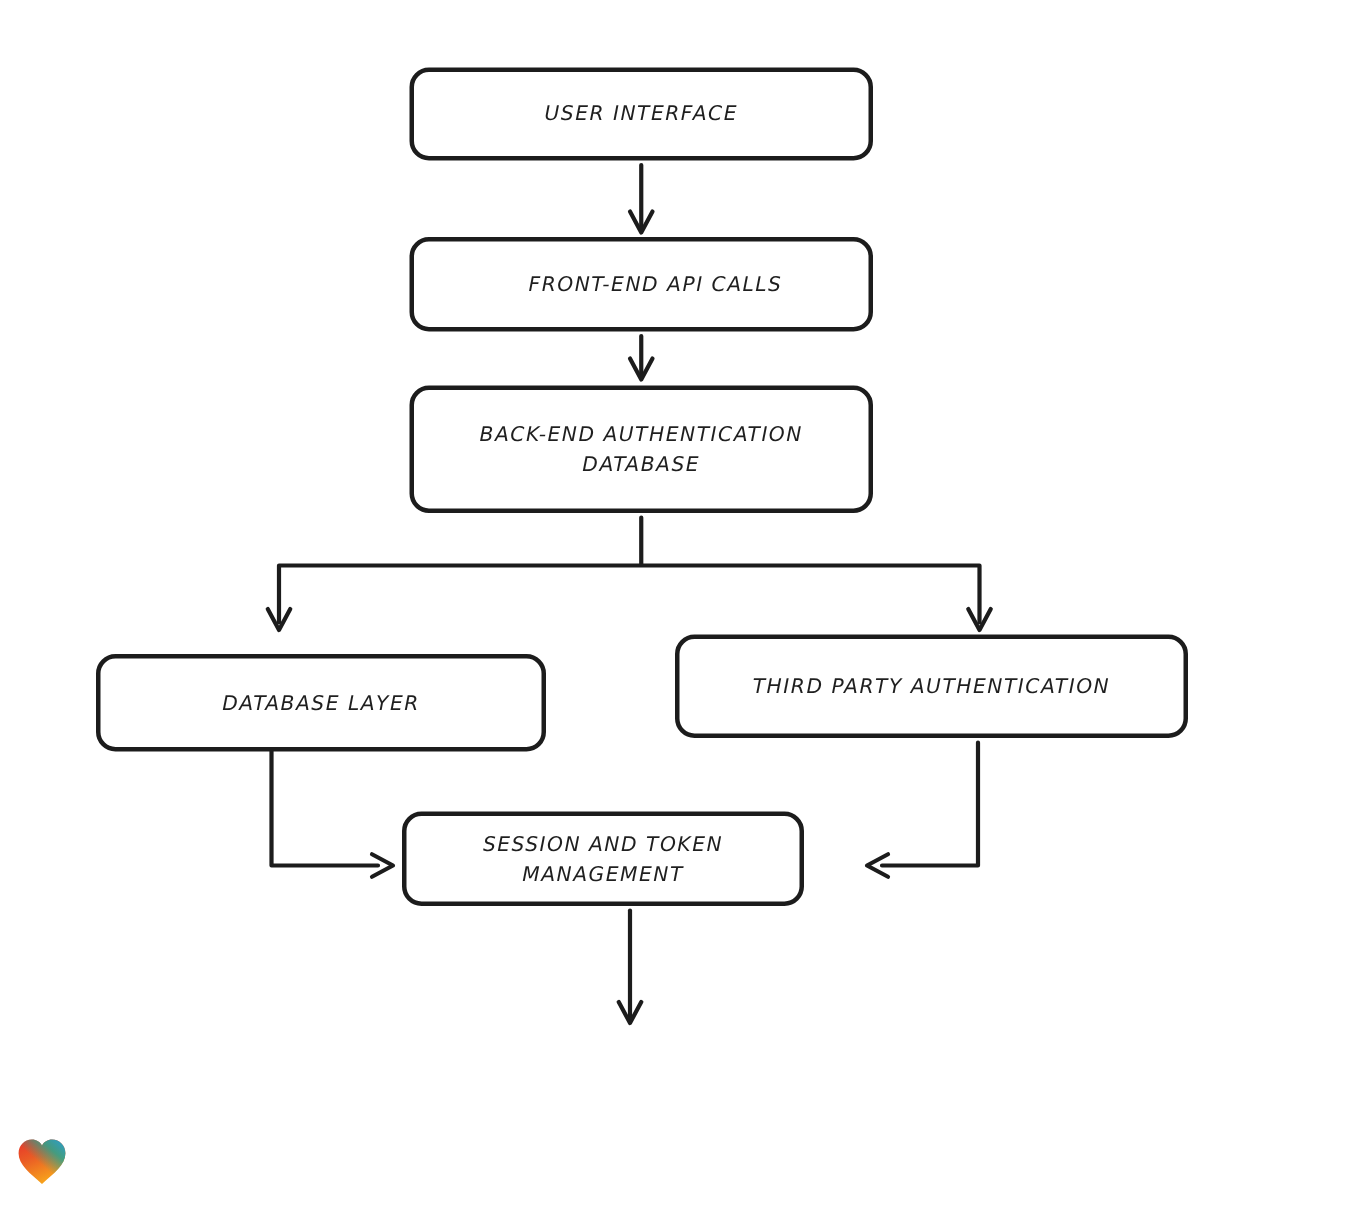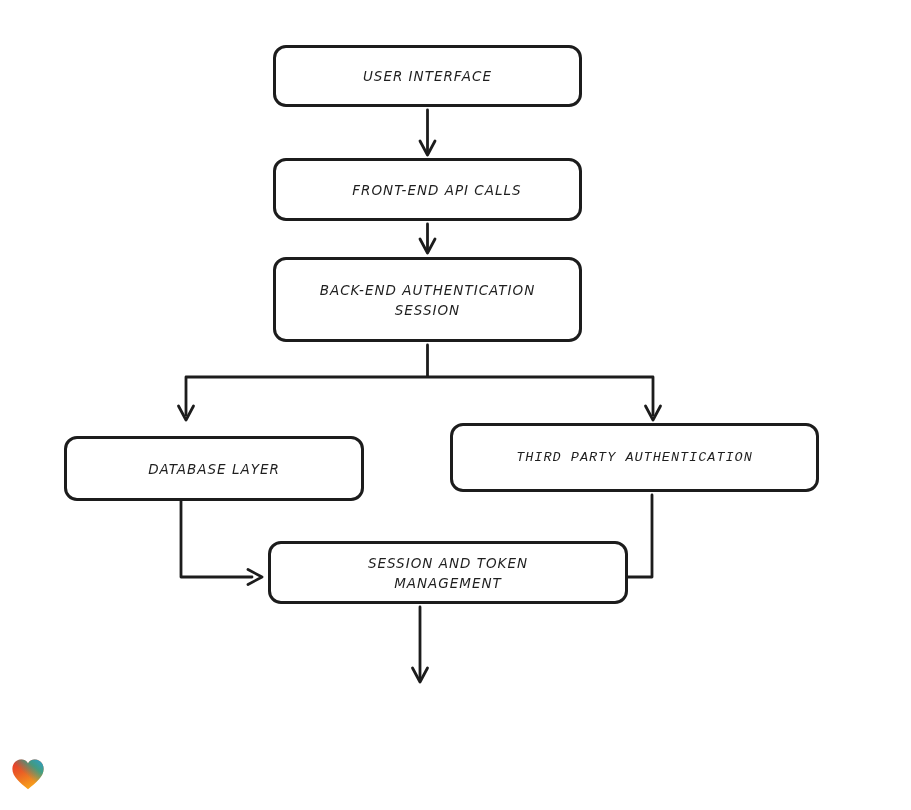--- a/index.html
+++ b/index.html
@@ -38,22 +38,22 @@
     line-height: 20px;
     letter-spacing: 1px;
     color: #1f1f1f;
     white-space: pre-line;
     z-index: 2;
   }
   .node-user-interface            { left: 273px; top: 45px;  width: 309px; height: 62px; }
   .node-front-end-api-calls       { left: 273px; top: 158px; width: 309px; height: 63px; padding-left: 19px; }
   .node-back-end-auth-service     { left: 273px; top: 257px; width: 309px; height: 85px; }
   .node-database-layer            { left: 64px;  top: 436px; width: 300px; height: 65px; }
-  .node-third-party-auth          { left: 450px; top: 423px; width: 369px; height: 69px; font-family: Liberation Mono, monospace; }
-  .node-session-token-management  { left: 268px; top: 541px; width: 360px; height: 63px; }
+  .node-third-party-auth          { left: 450px; top: 423px; width: 342px; height: 69px; }
+  .node-session-token-management  { left: 268px; top: 541px; width: 268px; height: 63px; }
   .node-security-measures         { left: 270px; top: 686px; width: 305px; height: 63px; }
   .logo {
     position: absolute;
     left: 9px;
     top: 756px;
     width: 38px;
     height: 38px;
     z-index: 3;
     cursor: pointer;
   }
@@ -95,21 +95,21 @@
       <path d="M420 607 V678"></path>
       <path d="M412.5 668 L420 682 L427.5 668"></path>
     </g>
   </svg>
 
   <div class="node node-user-interface">USER INTERFACE</div>
 
   <div class="node node-front-end-api-calls">FRONT-END API CALLS</div>
 
   <div class="node node-back-end-auth-service">BACK-END AUTHENTICATION
-SESSION</div>
+DATABASE</div>
 
   <div class="node node-database-layer">DATABASE LAYER</div>
 
   <div class="node node-third-party-auth">THIRD PARTY AUTHENTICATION</div>
 
   <div class="node node-session-token-management">SESSION AND TOKEN
 MANAGEMENT</div>
 
 
   <div class="logo">

